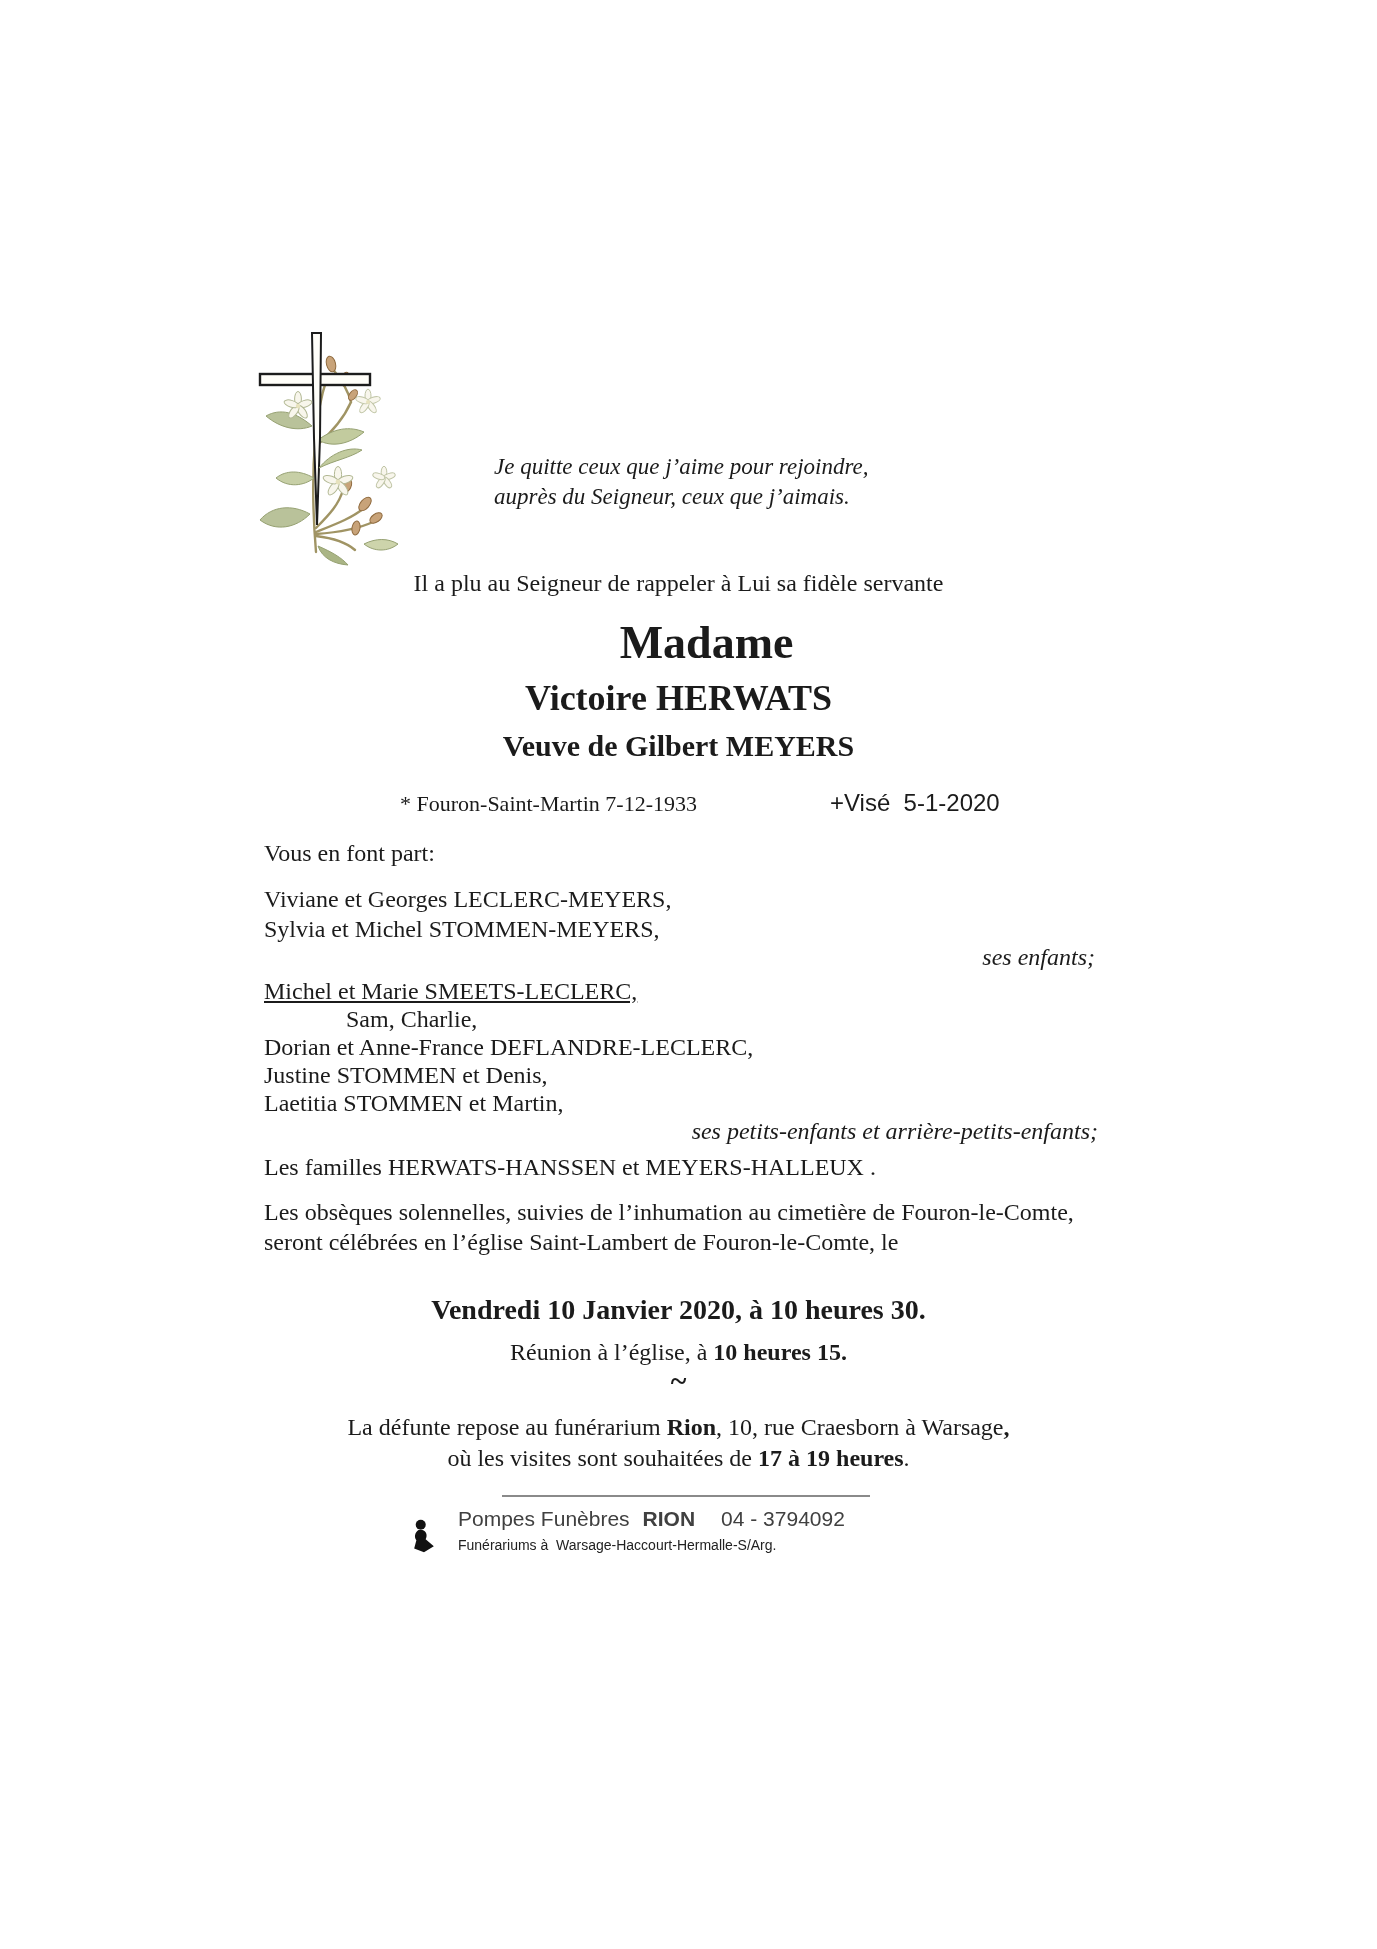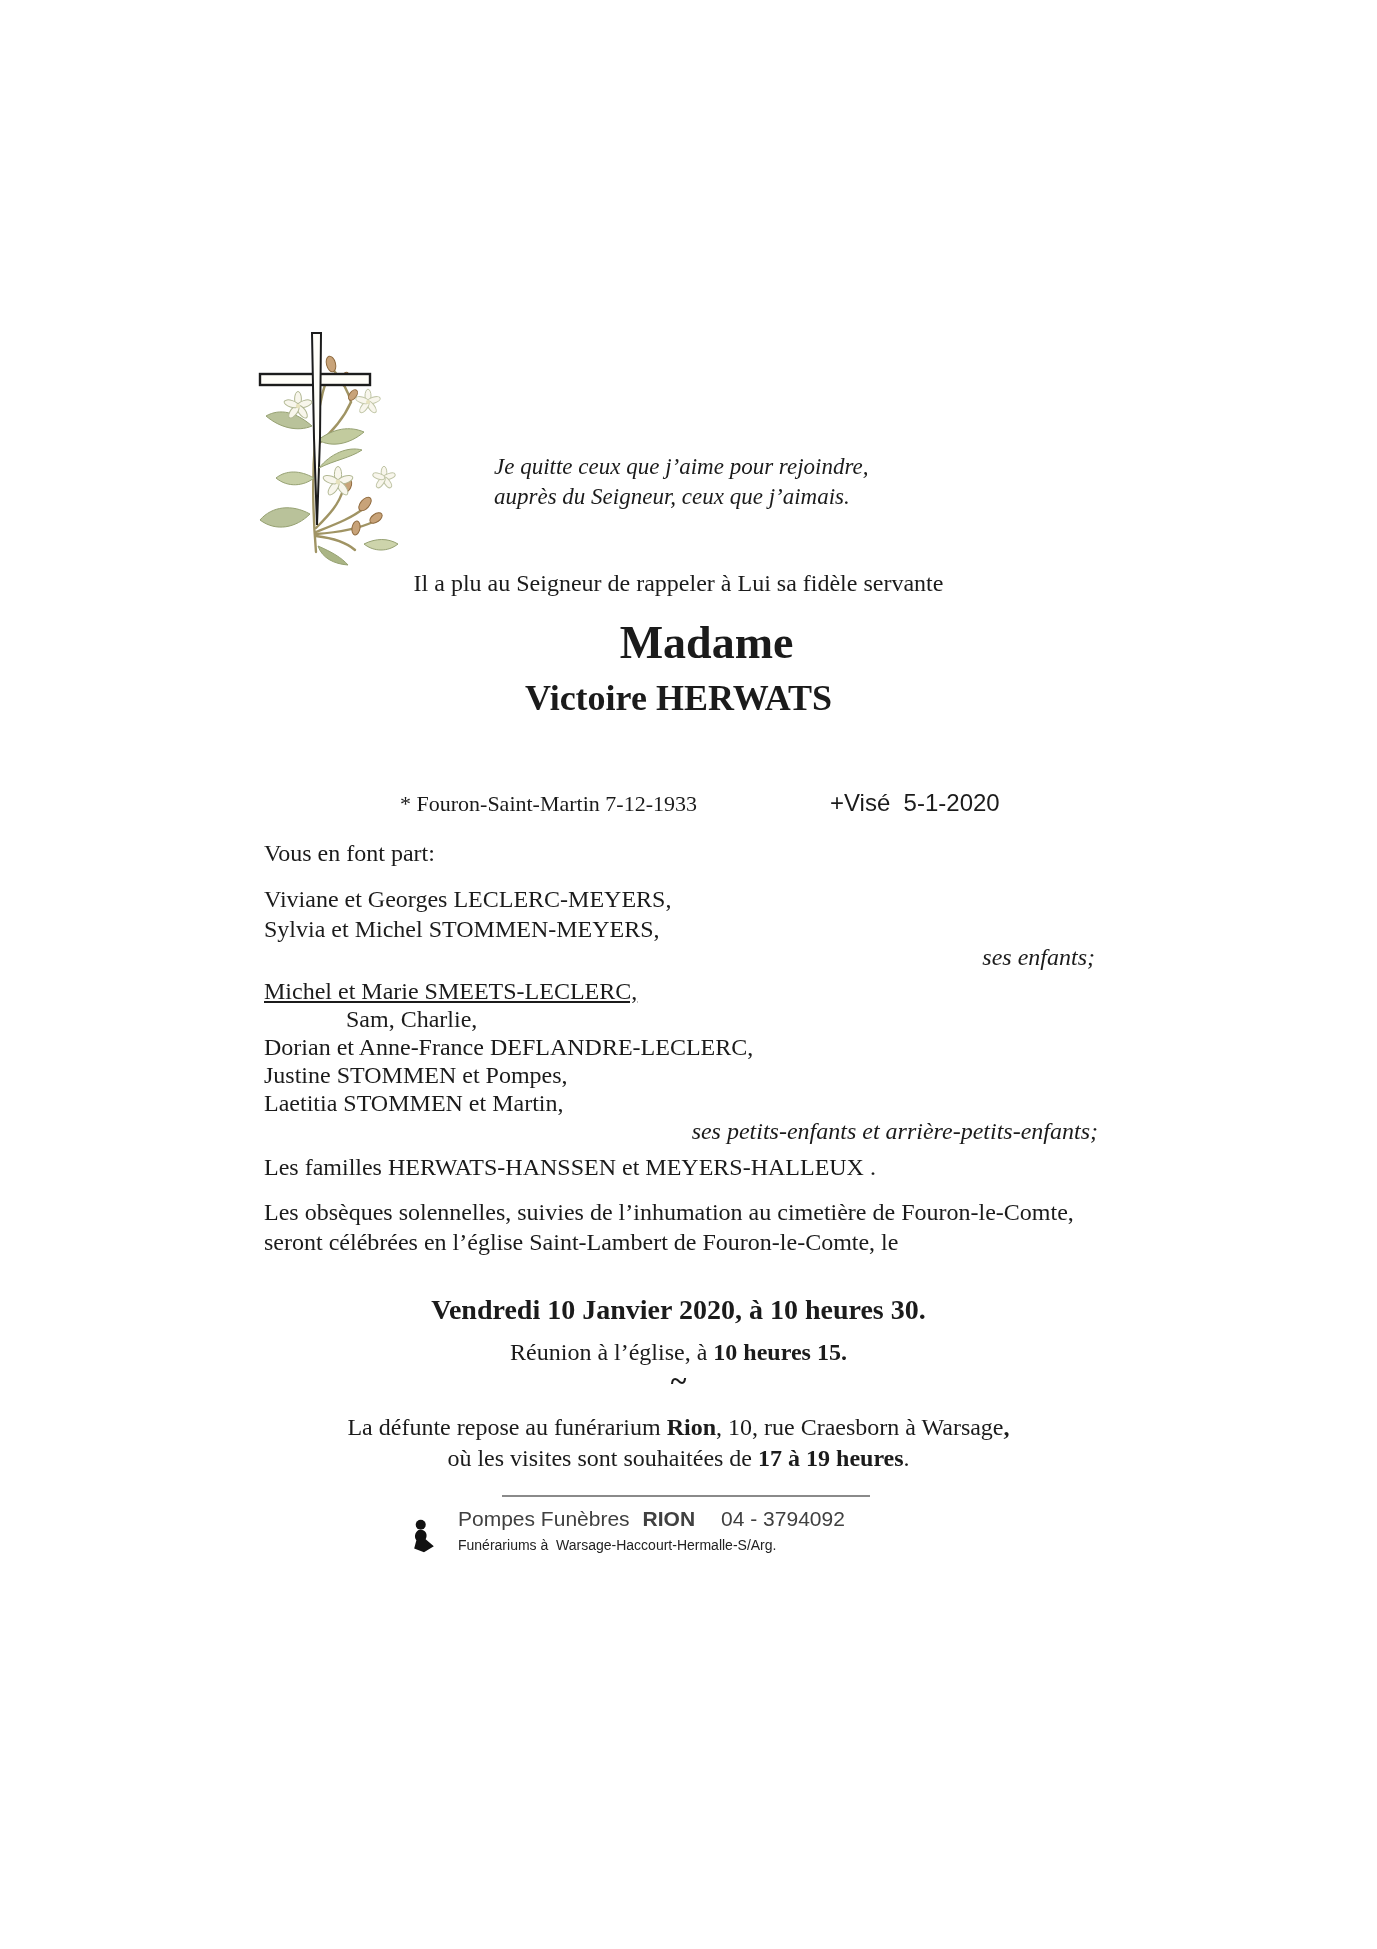--- a/index.html
+++ b/index.html
@@ -140,34 +140,35 @@
 
   <div class="abs quote">
     <div>Je quitte ceux que j’aime pour rejoindre,</div>
     <div>auprès du Seigneur, ceux que j’aimais.</div>
   </div>
 
   <div class="abs centered intro">Il a plu au Seigneur de rappeler à Lui sa fidèle servante</div>
 
   <div class="abs centered title-madame">Madame</div>
   <div class="abs centered title-name">Victoire HERWATS</div>
+  <div class="abs centered title-veuve">Veuve de Gilbert MEYERS</div>
 
   <div class="abs birth pre">* Fouron-Saint-Martin 7-12-1933</div>
   <div class="abs death pre">+Visé  5-1-2020</div>
 
   <div class="abs bodyline lead">Vous en font part:</div>
 
   <div class="abs bodyline child-1">Sylvia et Michel STOMMEN-MEYERS,</div>
   <div class="abs bodyline child-0">Viviane et Georges LECLERC-MEYERS,</div>
   <div class="abs label-right children-label">ses enfants;</div>
 
   <div class="abs bodyline gchild-0">Michel et Marie SMEETS-LECLERC,</div>
   <div class="abs bodyline gchild-1">Sam, Charlie,</div>
   <div class="abs bodyline gchild-2">Dorian et Anne-France DEFLANDRE-LECLERC,</div>
-  <div class="abs bodyline gchild-3">Justine STOMMEN et Pompes,</div>
+  <div class="abs bodyline gchild-3">Justine STOMMEN et Denis,</div>
   <div class="abs bodyline gchild-4">Laetitia STOMMEN et Martin,</div>
   <div class="abs label-right gchildren-label">ses petits-enfants et arrière-petits-enfants;</div>
 
   <div class="abs bodyline families pre">Les familles HERWATS-HANSSEN et MEYERS-HALLEUX .</div>
 
   <div class="abs bodyline funeral-1">Les obsèques solennelles, suivies de l’inhumation au cimetière de Fouron-le-Comte,</div>
   <div class="abs bodyline funeral-2">seront célébrées en l’église Saint-Lambert de Fouron-le-Comte, le</div>
 
   <div class="abs centered date-line">Vendredi 10 Janvier 2020, à 10 heures 30.</div>
 

